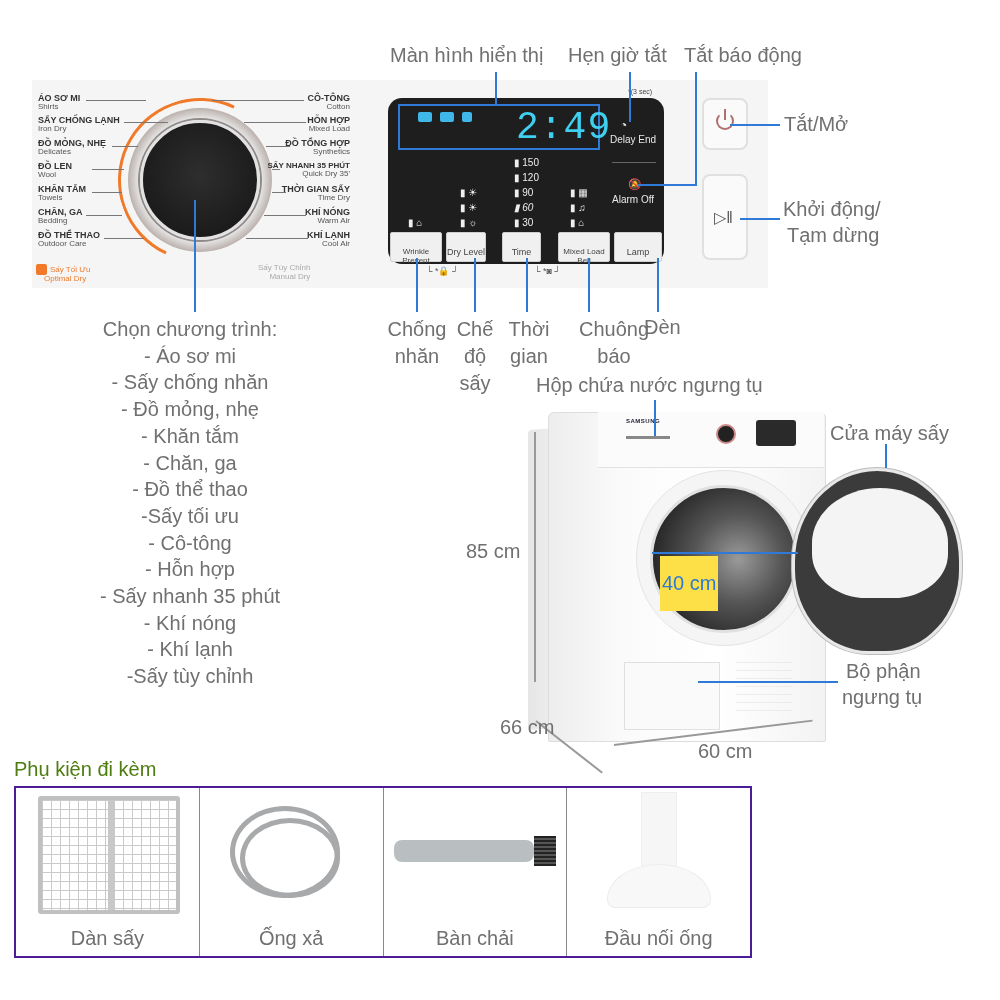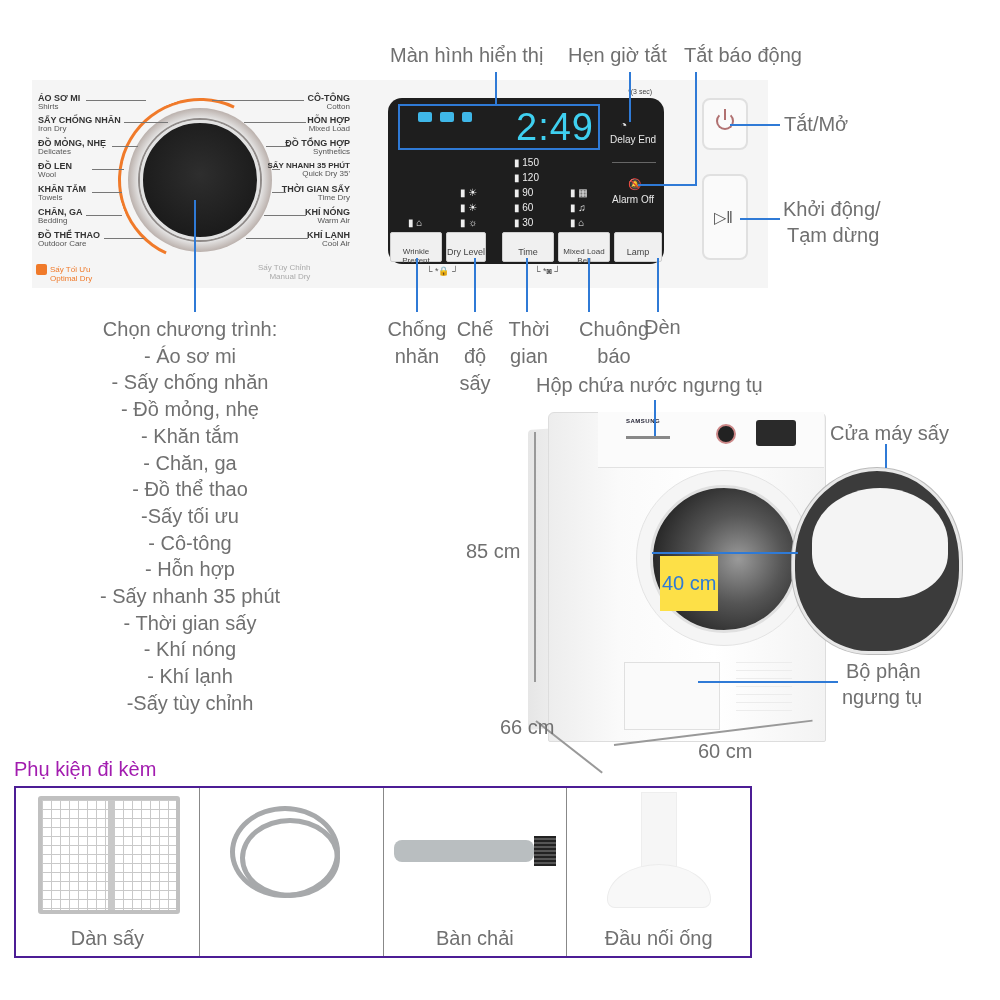--- a/index.html
+++ b/index.html
@@ -23,21 +23,21 @@
   .dial-inner { left: 140px; top: 120px; width: 120px; height: 120px; border-radius: 50%; background: radial-gradient(circle at 50% 45%, #2e2e2e, #141414); border: 3px solid #e2e2e2; box-shadow: 0 0 0 2px #8f8a88; }
 
   .optimal { left: 36px; top: 264px; font-size: 8px; color: #f07a2a; line-height: 1.1; }
   .optimal .ico { display: inline-block; width: 11px; height: 11px; background: #f07a2a; border-radius: 2px; vertical-align: middle; margin-right: 3px; }
   .manual { left: 258px; top: 264px; font-size: 8px; color: #aaa; text-align: right; line-height: 1.1; }
 
   
   .lcd { left: 388px; top: 98px; width: 276px; height: 166px; background: #1e1e1e; border-radius: 14px; }
   .screen-box { left: 398px; top: 104px; width: 202px; height: 46px; border: 2px solid #2f7ad6; }
   .lcd-icon { position: absolute; width: 14px; height: 10px; background: #3fb7e8; border-radius: 2px; }
-  .digits { left: 516px; top: 106px; font-family: Liberation Sans, sans-serif; font-size: 38px; color: #3fd0f0; letter-spacing: 1px; }
+  .digits { left: 516px; top: 106px; font-family: Liberation Mono, monospace; font-size: 38px; color: #3fd0f0; letter-spacing: 1px; }
   .lcd-txt { position: absolute; font-size: 10px; color: #e8e8e8; }
   .lcd-ind { position: absolute; font-size: 10px; color: #eee; }
   .lcd-btn { position: absolute; top: 232px; height: 30px; background: #f0f0f0; border: 1px solid #cfcfcf; border-radius: 2px; font-size: 9px; color: #444; text-align: center; padding-top: 14px; }
   .lcd-sep { left: 612px; top: 162px; width: 44px; height: 1px; background: #666; }
   .sec { left: 628px; top: 88px; font-size: 7px; color: #444; }
   .lock-mark { font-size: 9px; color: #555; }
 
   
   .btn-power { left: 702px; top: 98px; width: 46px; height: 52px; border: 2px solid #e0e0e0; border-radius: 8px; background: #fafafa; }
   .btn-start { left: 702px; top: 174px; width: 46px; height: 86px; border: 2px solid #e0e0e0; border-radius: 8px; background: #fafafa; }
@@ -61,21 +61,21 @@
   .filter-panel { left: 624px; top: 662px; width: 96px; height: 68px; border: 1px solid #e0e0e0; background: #fafafa; }
   .vents { left: 736px; top: 662px; width: 56px; height: 56px; background: repeating-linear-gradient(180deg, #ececec 0 1px, transparent 1px 8px); }
   .samsung { left: 626px; top: 418px; font-size: 6px; font-weight: bold; color: #223; letter-spacing: 0.5px; }
   .drawer-bar { left: 626px; top: 436px; width: 44px; height: 3px; background: #888; }
 
   .dim-arrow { position: absolute; background: #999; }
   .dim-lbl { font-size: 20px; color: #707070; }
   .w40 { left: 660px; top: 556px; font-size: 20px; color: #2f7ad6; background: #fde047; padding: 16px 2px; }
 
   
-  .acc-title { left: 14px; top: 758px; font-size: 20px; color: #a21caf; }
+  .acc-title { left: 14px; top: 758px; font-size: 20px; color: #4d7c0f; }
   .acc-table { left: 14px; top: 786px; width: 738px; height: 172px; border: 2px solid #4c1d95; display: flex; }
   .acc-cell { flex: 1; border-right: 1px solid #888; position: relative; }
   .acc-cell:last-child { border-right: none; }
   .acc-name { position: absolute; left: 0; right: 0; bottom: 6px; text-align: center; font-size: 20px; color: #707070; }
   .basket { position: absolute; left: 22px; top: 8px; width: 142px; height: 118px; border: 4px solid #c0c0c0; border-radius: 3px; background-image: linear-gradient(#c9c9c9 1px, transparent 1px), linear-gradient(90deg, #c9c9c9 1px, transparent 1px); background-size: 9px 9px; }
   .basket-mid { position: absolute; left: 92px; top: 12px; width: 6px; height: 110px; background: #c8c8c8; }
   .hose { position: absolute; width: 110px; height: 92px; border: 5px solid #a7a9ab; border-radius: 50%; }
   .brush-handle { position: absolute; left: 10px; top: 52px; width: 140px; height: 22px; background: #b9bec0; border-radius: 8px; }
   .brush-bristle { position: absolute; left: 150px; top: 48px; width: 22px; height: 30px; background: repeating-linear-gradient(180deg, #222 0 2px, #555 2px 4px); }
   .connector-top { position: absolute; left: 74px; top: 4px; width: 36px; height: 76px; background: #f6f6f6; border: 1px solid #eee; }
@@ -88,21 +88,21 @@
 <div class="abs lbl" style="left:568px;top:44px;">Hẹn giờ tắt</div>
 <div class="abs lbl" style="left:684px;top:44px;">Tắt báo động</div>
 
 <div class="abs panel-bg"></div>
 
 <div class="abs dial-arc"></div>
 <div class="abs dial-outer"></div>
 <div class="abs dial-inner"></div>
 
 <div class="prog" style="left:38px;top:94px;"><span>ÁO SƠ MI</span><span class="en">Shirts</span></div>
-<div class="prog" style="left:38px;top:116px;"><span>SẤY CHỐNG NHĂN</span><span class="en">Iron Dry</span></div>
+<div class="prog" style="left:38px;top:116px;"><span>SẤY CHỐNG LẠNH</span><span class="en">Iron Dry</span></div>
 <div class="prog" style="left:38px;top:139px;"><span>ĐỒ MỎNG, NHẸ</span><span class="en">Delicates</span></div>
 <div class="prog" style="left:38px;top:162px;"><span>ĐỒ LEN</span><span class="en">Wool</span></div>
 <div class="prog" style="left:38px;top:185px;"><span>KHĂN TẮM</span><span class="en">Towels</span></div>
 <div class="prog" style="left:38px;top:208px;"><span>CHĂN, GA</span><span class="en">Bedding</span></div>
 <div class="prog" style="left:38px;top:231px;"><span>ĐỒ THỂ THAO</span><span class="en">Outdoor Care</span></div>
 
 <div class="tick" style="left:86px;top:100px;width:60px;"></div>
 <div class="tick" style="left:124px;top:122px;width:44px;"></div>
 <div class="tick" style="left:112px;top:146px;width:26px;"></div>
 <div class="tick" style="left:92px;top:169px;width:32px;"></div>
@@ -121,21 +121,21 @@
 <div class="tick" style="left:212px;top:100px;width:92px;"></div>
 <div class="tick" style="left:244px;top:122px;width:62px;"></div>
 <div class="tick" style="left:266px;top:146px;width:24px;"></div>
 <div class="tick" style="left:272px;top:169px;width:8px;"></div>
 <div class="tick" style="left:272px;top:192px;width:14px;"></div>
 <div class="tick" style="left:264px;top:215px;width:42px;"></div>
 <div class="tick" style="left:246px;top:238px;width:62px;"></div>
 
 <div class="abs optimal">
   <span class="ico"></span><span>Sấy Tối Ưu</span><br>
-  <span style="margin-left:14px">Optimal Dry</span>
+  <span style="margin-left:8px">Optimal Dry</span>
 </div>
 <div class="abs manual">
   <span>Sấy Tùy Chỉnh</span><br>
   <span>Manual Dry</span>
 </div>
 
 <div class="abs lcd"></div>
 <div class="abs sec">*(3 sec)</div>
 <div class="abs screen-box"></div>
 <div class="lcd-icon" style="left:418px;top:112px;"></div>
@@ -145,34 +145,34 @@
 
 <div class="lcd-txt" style="left:620px;top:118px;font-size:12px;">◔</div>
 <div class="lcd-txt" style="left:610px;top:134px;">Delay End</div>
 <div class="abs lcd-sep"></div>
 <div class="lcd-txt" style="left:628px;top:178px;font-size:11px;">🔕</div>
 <div class="lcd-txt" style="left:612px;top:194px;">Alarm Off</div>
 
 <div class="lcd-ind" style="left:514px;top:157px;">▮ <span>150</span></div>
 <div class="lcd-ind" style="left:514px;top:172px;">▮ <span>120</span></div>
 <div class="lcd-ind" style="left:514px;top:187px;">▮ <span>90</span></div>
-<div class="lcd-ind" style="left:514px;top:202px;">▮ <span>60</span></div>
+<div class="lcd-ind" style="left:514px;top:202px;font-style:italic;">▮ <span>60</span></div>
 <div class="lcd-ind" style="left:514px;top:217px;">▮ <span>30</span></div>
 
 <div class="lcd-ind" style="left:460px;top:187px;">▮ ☀</div>
 <div class="lcd-ind" style="left:460px;top:202px;">▮ ☀</div>
 <div class="lcd-ind" style="left:460px;top:217px;">▮ ☼</div>
 <div class="lcd-ind" style="left:408px;top:217px;">▮ ⌂</div>
 <div class="lcd-ind" style="left:570px;top:187px;">▮ ▦</div>
 <div class="lcd-ind" style="left:570px;top:202px;">▮ ♫</div>
 <div class="lcd-ind" style="left:570px;top:217px;">▮ ⌂</div>
 
 <div class="lcd-btn" style="left:390px;width:52px;font-size:8px;">Wrinkle Prevent</div>
 <div class="lcd-btn" style="left:446px;width:40px;">Dry Level</div>
-<div class="lcd-btn" style="left:502px;width:52px;">Time</div>
+<div class="lcd-btn" style="left:502px;width:39px;">Time</div>
 <div class="lcd-btn" style="left:558px;width:52px;font-size:8px;">Mixed Load Bell</div>
 <div class="lcd-btn" style="left:614px;width:48px;">Lamp</div>
 <div class="abs lock-mark" style="left:426px;top:266px;">└ *🔒 ┘</div>
 <div class="abs lock-mark" style="left:534px;top:266px;">└ *◙ ┘</div>
 
 <div class="abs btn-power"></div>
 <div class="abs power-glyph"></div>
 <div class="abs power-stem"></div>
 <div class="abs btn-start"></div>
 <div class="abs play-glyph">▷‖</div>
@@ -206,21 +206,20 @@
   <div>- Áo sơ mi</div>
   <div>- Sấy chống nhăn</div>
   <div>- Đồ mỏng, nhẹ</div>
   <div>- Khăn tắm</div>
   <div>- Chăn, ga</div>
   <div>- Đồ thể thao</div>
   <div>-Sấy tối ưu</div>
   <div>- Cô-tông</div>
   <div>- Hỗn hợp</div>
   <div>- Sấy nhanh 35 phút</div>
-  <div>- Thời gian sấy</div>
   <div>- Khí nóng</div>
   <div>- Khí lạnh</div>
   <div>-Sấy tùy chỉnh</div>
 </div>
 
 <div class="abs lbl" style="left:536px;top:374px;">Hộp chứa nước ngưng tụ</div>
 <div class="abs dryer-side"></div>
 <div class="abs dryer-body"></div>
 <div class="abs dryer-top-panel"></div>
 <div class="abs samsung">SAMSUNG</div>
@@ -254,20 +253,21 @@
 <div class="abs acc-title">Phụ kiện đi kèm</div>
 <div class="abs acc-table">
   <div class="acc-cell">
     <div class="basket"></div>
     <div class="basket-mid"></div>
     <div class="acc-name">Dàn sấy</div>
   </div>
   <div class="acc-cell">
     <div class="hose" style="left:30px;top:18px;"></div>
     <div class="hose" style="left:40px;top:30px;width:100px;height:80px;"></div>
+    <div class="acc-name">Ống xả</div>
   </div>
   <div class="acc-cell">
     <div class="brush-handle"></div>
     <div class="brush-bristle"></div>
     <div class="acc-name">Bàn chải</div>
   </div>
   <div class="acc-cell">
     <div class="connector-top"></div>
     <div class="connector-base"></div>
     <div class="acc-name">Đầu nối ống</div>

